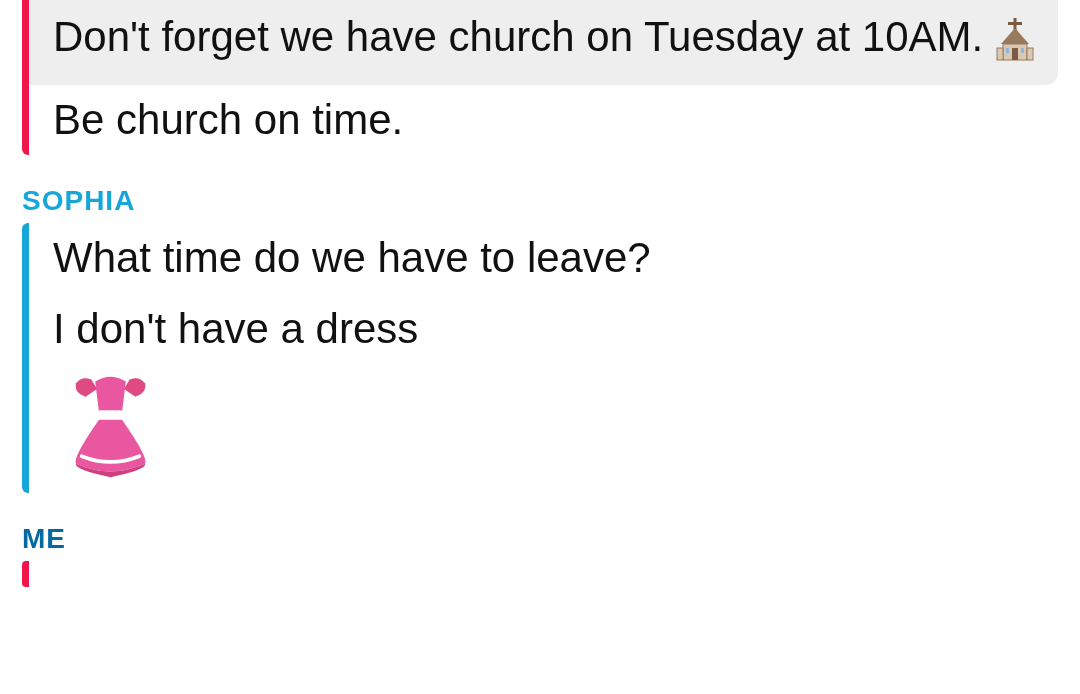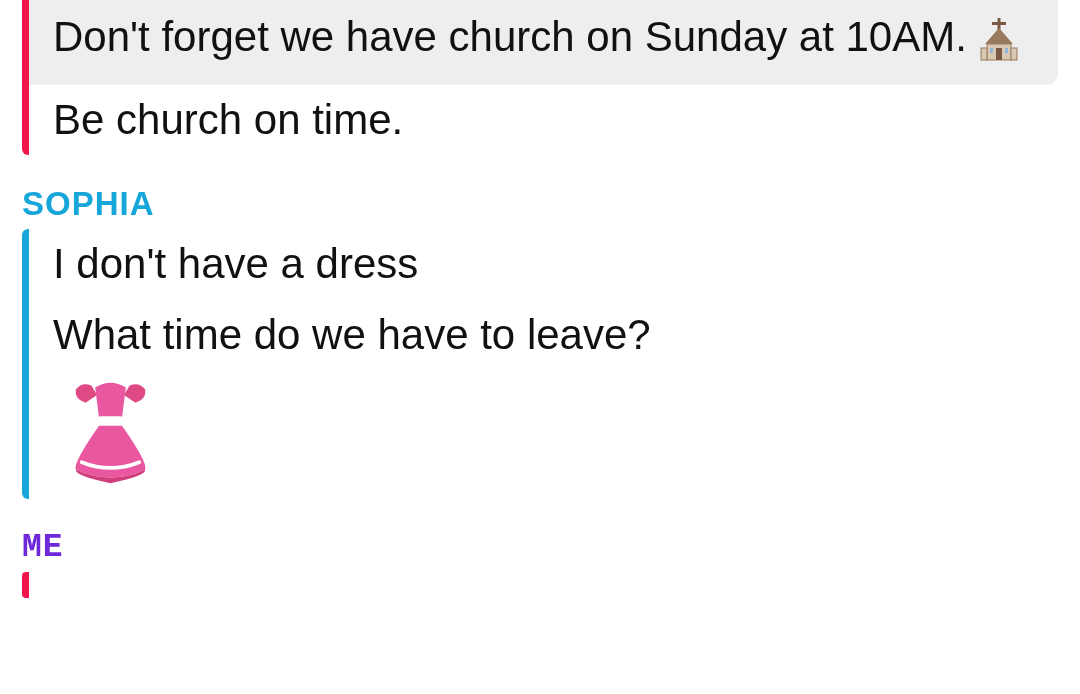--- a/index.html
+++ b/index.html
@@ -9,27 +9,27 @@
     background: #ffffff;
     font-family: -apple-system, BlinkMacSystemFont, "Segoe UI", Helvetica, Arial, sans-serif;
     overflow: hidden;
   }
   .container {
     padding: 0 22px 0 22px;
     position: relative;
     top: -10px;
   }
   .sender-label {
-    font-size: 33px;
+    font-size: 28px;
     font-weight: 600;
     letter-spacing: 1px;
     margin-top: 30px;
     margin-bottom: 6px;
   }
-  .sender-me { color: #6d28d9; font-family: Liberation Mono, monospace; }
+  .sender-me { color: #0369a1; }
   .sender-sophia { color: #17a6da; }
   .msg-group {
     border-left-width: 7px;
     border-left-style: solid;
     border-radius: 6px 0 0 6px;
     padding-left: 0;
   }
   .msg-me-border { border-left-color: #f0164a; }
   .msg-sophia-border { border-left-color: #17a6da; }
   .msg-line {
@@ -59,21 +59,21 @@
     border-radius: 4px 0 0 4px;
   }
 </style>
 </head>
 <body>
 
 <div class="container">
 
   <div class="msg-group msg-me-border">
     <div class="msg-line msg-highlight">
-      <span>Don't forget we have church on Sunday at 10AM. </span><span class="emoji">
+      <span>Don't forget we have church on Tuesday at 10AM. </span><span class="emoji">
         <svg width="40" height="44" viewBox="0 0 40 44">
 
           <rect x="18.5" y="0" width="3" height="14" fill="#7a5a42"></rect>
           <rect x="13" y="4" width="14" height="3" fill="#7a5a42"></rect>
 
           <polygon points="20,10 34,26 6,26" fill="#9a7a5e"></polygon>
 
           <rect x="8" y="26" width="24" height="16" fill="#d9c8b4" stroke="#9a7a5e" stroke-width="1"></rect>
 
           <rect x="2" y="30" width="6" height="12" fill="#d9c8b4" stroke="#9a7a5e" stroke-width="1"></rect>
@@ -88,24 +88,24 @@
     </div>
     <div class="msg-line">
       <span>Be church on time.</span>
     </div>
   </div>
 
   <div class="sender-label sender-sophia">SOPHIA</div>
 
   <div class="msg-group msg-sophia-border">
     <div class="msg-line">
-      <span>I don't have a dress</span>
+      <span>What time do we have to leave?</span>
     </div>
     <div class="msg-line">
-      <span>What time do we have to leave?</span>
+      <span>I don't have a dress</span>
     </div>
     <div class="dress-row">
       <span class="emoji">
         <svg width="115" height="115" viewBox="0 0 120 120">
 
           <path d="M40 12 Q30 8 24 16 Q22 26 34 30 L46 22 Z" fill="#e04a84"></path>
           <path d="M80 12 Q90 8 96 16 Q98 26 86 30 L74 22 Z" fill="#e04a84"></path>
 
           <path d="M44 14 Q60 4 76 14 L72 46 Q60 52 48 46 Z" fill="#e957a0"></path>
 

